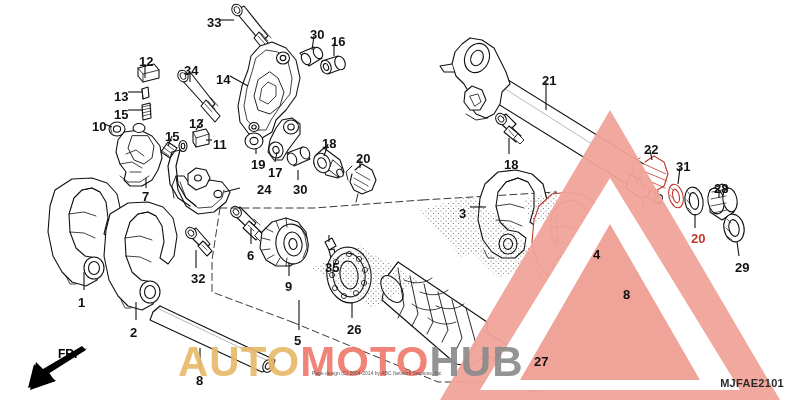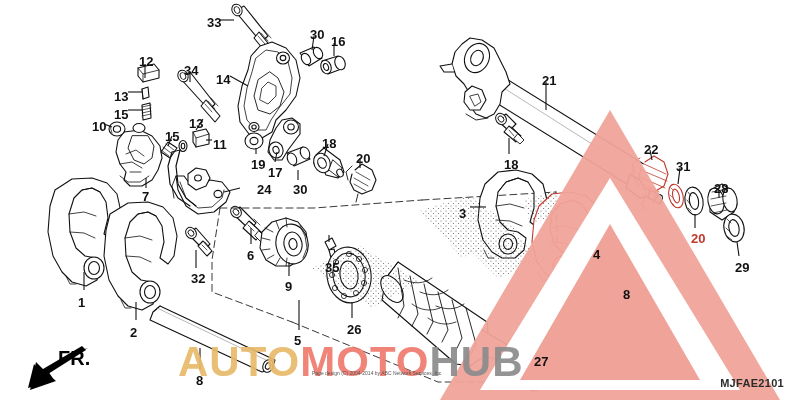--- a/index.html
+++ b/index.html
@@ -10,21 +10,21 @@
   #stage svg{position:absolute;left:0;top:0;}
   .lbl{position:absolute;font-family:"Liberation Sans","DejaVu Sans",sans-serif;
        font-weight:bold;font-size:13px;color:#111;line-height:1;white-space:nowrap;
        letter-spacing:0px;}
   .lbl.red{color:#c0392b;}
   .wm-layer{position:absolute;left:0;top:0;width:800px;height:400px;pointer-events:none;}
   .wm-word{position:absolute;left:178px;top:338px;font-size:42px;font-weight:bold;
            letter-spacing:1px;font-family:"Liberation Sans","DejaVu Sans",sans-serif;
            opacity:.92;}
   .wm-word span{display:inline-block;}
-  .fr{position:absolute;left:29px;top:345px;font-size:20px;font-weight:bold;
+  .fr{position:absolute;left:29px;top:345px;font-size:12px;font-weight:bold;
       color:#000;font-family:"Liberation Sans","DejaVu Sans",sans-serif;}
   .code{position:absolute;right:16px;bottom:11px;font-size:11px;font-weight:bold;
         color:#2b2b2b;letter-spacing:.3px;}
   .copy{position:absolute;left:312px;top:369px;font-size:5px;color:#555;
         font-family:"Liberation Sans","DejaVu Sans",sans-serif;white-space:nowrap;
         transform:scaleY(1.1);transform-origin:left top;}
 </style>
 </head>
 <body>
 

